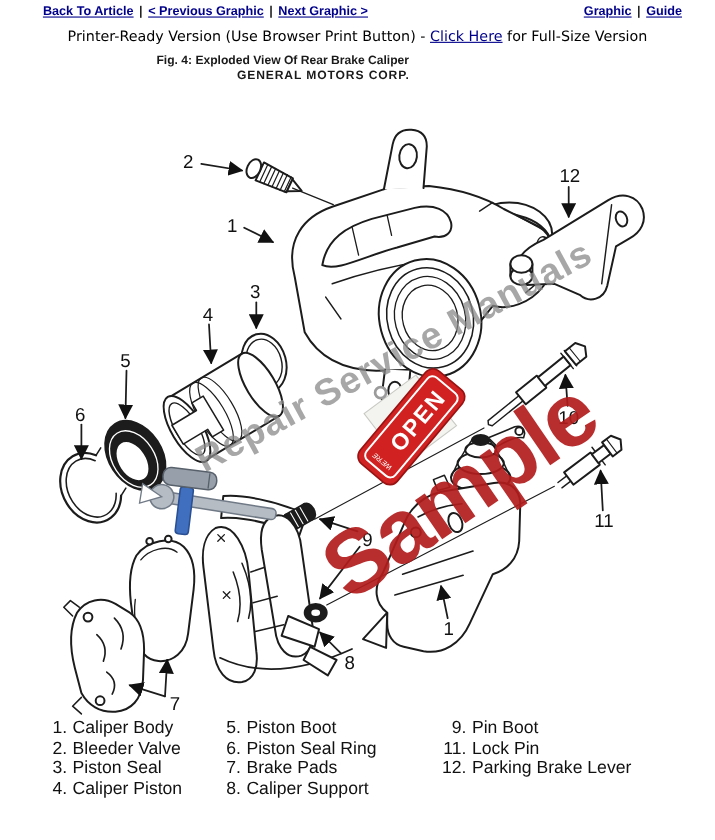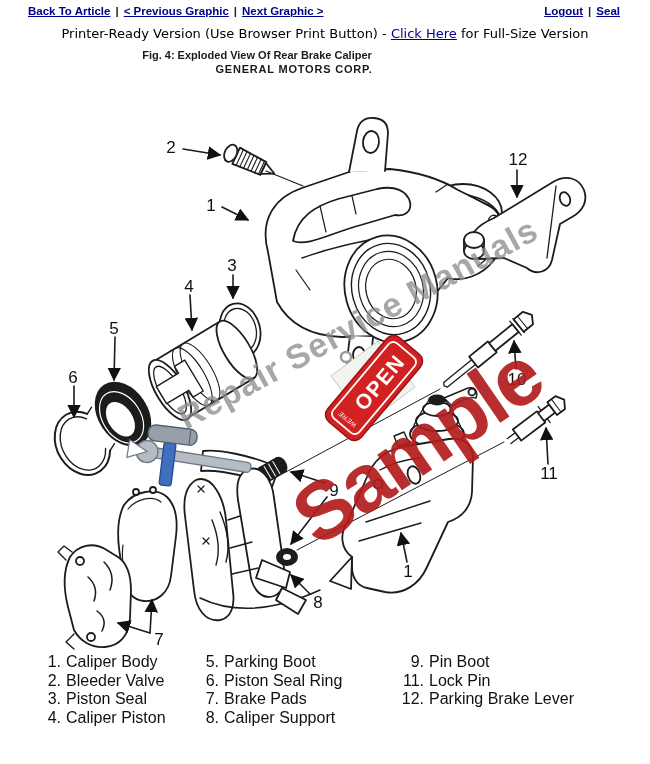--- a/index.html
+++ b/index.html
@@ -1,21 +1,21 @@
 <!DOCTYPE html>
 <html><head>
 <meta charset="utf-8">
 <style>
   html,body{margin:0;padding:0;background:#fff;}
   .page{position:relative;width:650px;height:764px;background:#fff;overflow:hidden;
         font-family:"Liberation Sans",sans-serif;color:#111;}
   
   .navrow{position:absolute;top:5px;left:28px;right:30px;height:16px;
           font-family:"Liberation Sans",sans-serif;font-size:11.5px;font-weight:bold;}
-  .navleft{position:absolute;left:0;top:0;white-space:nowrap;}
+  .navleft{position:absolute;left:11px;top:0;white-space:nowrap;}
   .navright{position:absolute;right:0;top:0;white-space:nowrap;}
   a.navlink{color:#00008b;text-decoration:underline;cursor:pointer;}
   .sep{color:#222;margin:0 5px;font-weight:bold;}
   .printerline{position:absolute;top:26px;left:0;width:650px;text-align:center;
                font-family:"DejaVu Sans",sans-serif;font-size:13px;color:#000;white-space:nowrap;}
   .printerline a{color:#00008b;text-decoration:underline;cursor:pointer;}
   .figcap{position:absolute;top:49px;left:0;width:514px;text-align:center;
           font-size:11px;font-weight:bold;color:#1a1a1a;}
   .company{position:absolute;top:63px;left:0;width:588px;text-align:center;
            font-size:11px;font-weight:bold;letter-spacing:.8px;color:#1a1a1a;}
@@ -239,37 +239,37 @@
     </g>
 
     <text x="318" y="548" transform="rotate(-34.5 318 548)" font-family="Liberation Sans, sans-serif" font-size="82" font-weight="bold" fill="#b21c1c" opacity="0.92" letter-spacing="-2">Sample</text>
   </svg>
 
   <div class="navrow">
     <span class="navleft">
       <a class="navlink">Back To Article</a><span class="sep">|</span><a class="navlink">&lt; Previous Graphic</a><span class="sep">|</span><a class="navlink">Next Graphic &gt;</a>
     </span>
     <span class="navright">
-      <a class="navlink">Logout</a><span class="sep">|</span><a class="navlink">Seal</a>
+      <a class="navlink">Graphic</a><span class="sep">|</span><a class="navlink">Guide</a>
     </span>
   </div>
 
   <div class="printerline"><span>Printer-Ready Version (Use Browser Print Button) - </span><a>Click Here</a><span> for Full-Size Version</span></div>
 
   <div class="figcap">Fig. 4: Exploded View Of Rear Brake Caliper</div>
   <div class="company">GENERAL MOTORS CORP.</div>
 
   <div class="plist c1">
     <div><span class="num">1.</span><span>Caliper Body</span></div>
     <div><span class="num">2.</span><span>Bleeder Valve</span></div>
     <div><span class="num">3.</span><span>Piston Seal</span></div>
     <div><span class="num">4.</span><span>Caliper Piston</span></div>
   </div>
   <div class="plist c2">
-    <div><span class="num">5.</span><span>Parking Boot</span></div>
+    <div><span class="num">5.</span><span>Piston Boot</span></div>
     <div><span class="num">6.</span><span>Piston Seal Ring</span></div>
     <div><span class="num">7.</span><span>Brake Pads</span></div>
     <div><span class="num">8.</span><span>Caliper Support</span></div>
   </div>
   <div class="plist c3">
     <div><span class="num">9.</span><span>Pin Boot</span></div>
     <div><span class="num">11.</span><span>Lock Pin</span></div>
     <div><span class="num">12.</span><span>Parking Brake Lever</span></div>
   </div>
 

